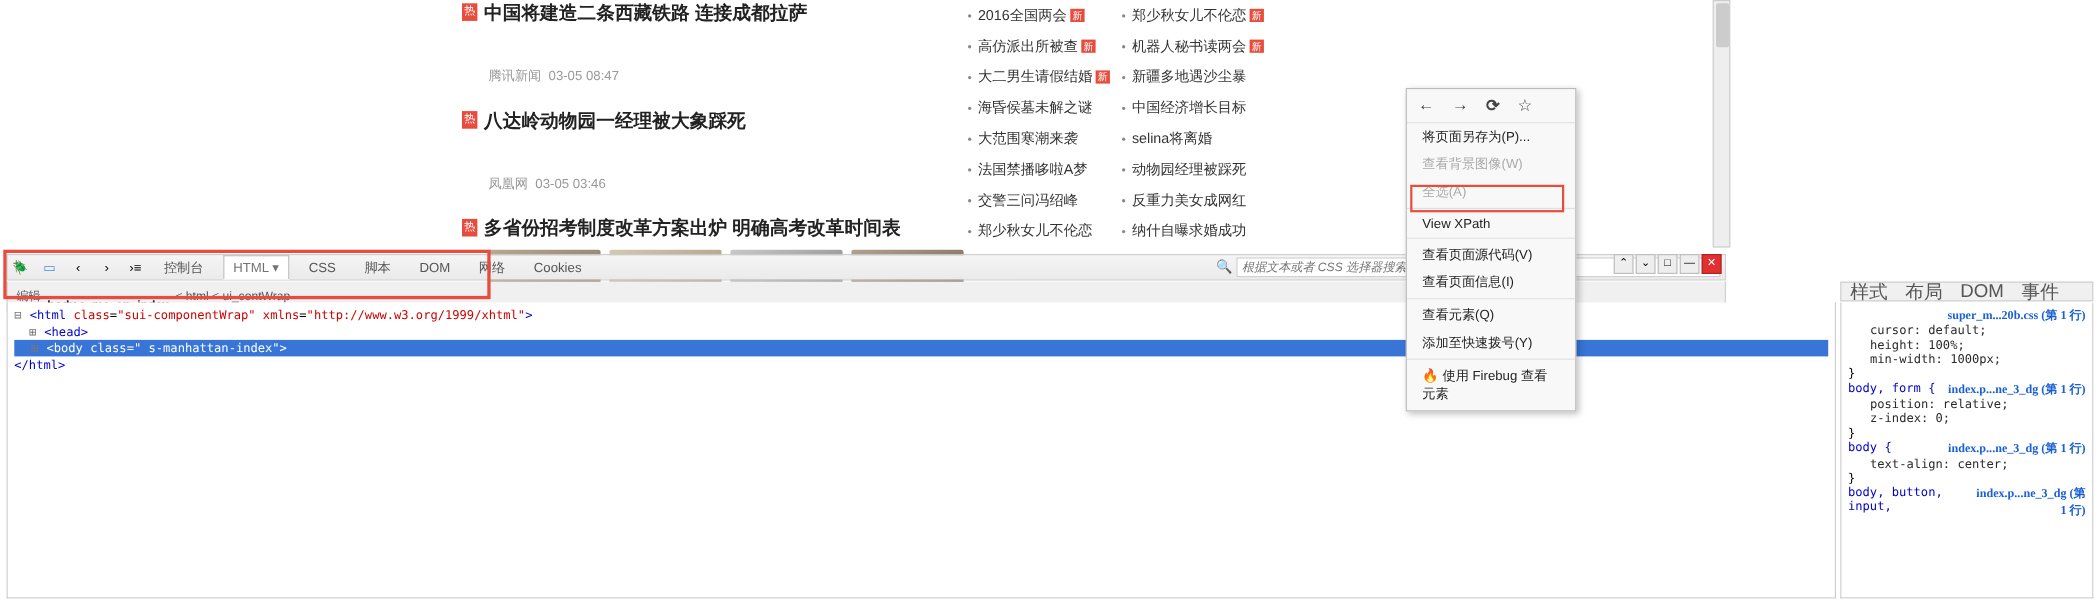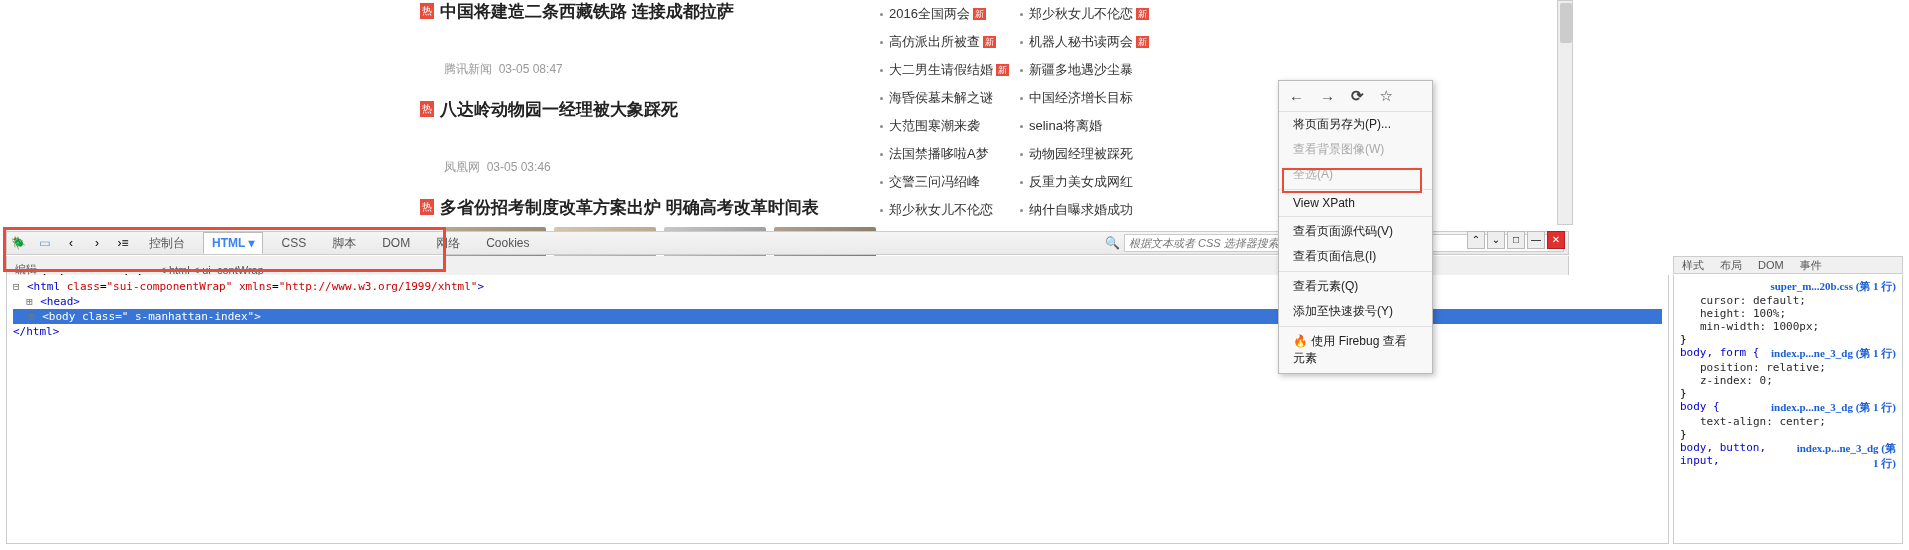--- a/index.html
+++ b/index.html
@@ -33,37 +33,37 @@
 .ctx-sep { border-top: 1px solid #e0e0e0; margin: 2px 0; }
 .ctx-highlight { position: absolute; left: 1282px; top: 168px; width: 140px; height: 25px; border: 2px solid #e74c3c; z-index: 101; pointer-events: none; }
 
 
 .fb-highlight { position: absolute; left: 3px; top: 227px; width: 443px; height: 45px; border: 3px solid #e74c3c; z-index: 90; pointer-events: none; }
 
 
 .fb-toolbar { position: absolute; left: 6px; top: 231px; right: 340px; height: 24px; background: linear-gradient(#f5f5f5,#eaeaea); border: 1px solid #ccc; display: flex; align-items: center; padding: 0 4px; gap: 10px; font-size: 12px; }
 .fb-icon { width: 16px; height: 16px; display: inline-flex; align-items: center; justify-content: center; }
 .fb-tab { padding: 3px 8px; color: #555; cursor: default; }
-.fb-tab.active { background: #fff; border: 1px solid #bbb; border-bottom: 1px solid #fff; font-weight: bold; color: #3b82f6; }
+.fb-tab.active { background: #fff; border: 1px solid #bbb; border-bottom: 1px solid #fff; font-weight: normal; color: #737373; }
 .fb-search { margin-left: auto; }
 .fb-search input { width: 440px; height: 18px; border: 1px solid #ccc; font-size: 11px; padding: 0 4px; color: #999; font-style: italic; }
 
 
 .fb-crumb { position: absolute; left: 6px; top: 256px; right: 340px; height: 28px; background: #f0f0f0; border-left: 1px solid #ccc; border-right: 1px solid #ccc; border-bottom: 1px solid #ccc; padding: 1px 8px; font-size: 11px; color: #555; display: flex; align-items: center; gap: 6px; }
 .fb-crumb b { color: #222; margin-top: 16px; }
 
 
 .fb-right-btns { position: absolute; right: 340px; top: 231px; display: flex; gap: 2px; padding-right: 4px; }
 .fb-mini { width: 18px; height: 18px; border: 1px solid #bbb; background: #eee; font-size: 10px; text-align: center; line-height: 16px; }
 .fb-mini.red { background: #e03030; color: #fff; border-color: #b02020; }
 .fb-mini.caret::after{content:"⌄";}
 .fb-mini.up::after{content:"⌃";}
 
 
-.fb-right-tabs { position: absolute; right: 6px; top: 256px; width: 230px; height: 18px; background: #f0f0f0; border: 1px solid #ccc; display: flex; align-items: center; font-size: 11px; }
+.fb-right-tabs { position: absolute; right: 6px; top: 256px; width: 230px; height: 18px; background: #f0f0f0; border: 1px solid #ccc; display: flex; align-items: center; font-size: 17px; }
 .fb-right-tabs span { padding: 0 8px; color: #555; }
 
 
 .fb-html { position: absolute; left: 6px; top: 275px; right: 240px; bottom: 6px; background: #fff; border-left: 1px solid #ccc; border-right: 1px solid #ccc; border-bottom: 1px solid #ccc; padding: 4px 6px; font-family: Consolas, monospace; font-size: 11px; overflow: hidden; }
 .html-line { white-space: pre; line-height: 15px; }
 .tag { color: #0000cc; }
 .attr { color: #cc0000; }
 .val { color: #cc0000; }
 .doctype { color: #888; font-style: italic; }
 .selected-line { background: #3875d7; color: #fff; padding: 0 2px; display: inline-block; width: 100%; }

